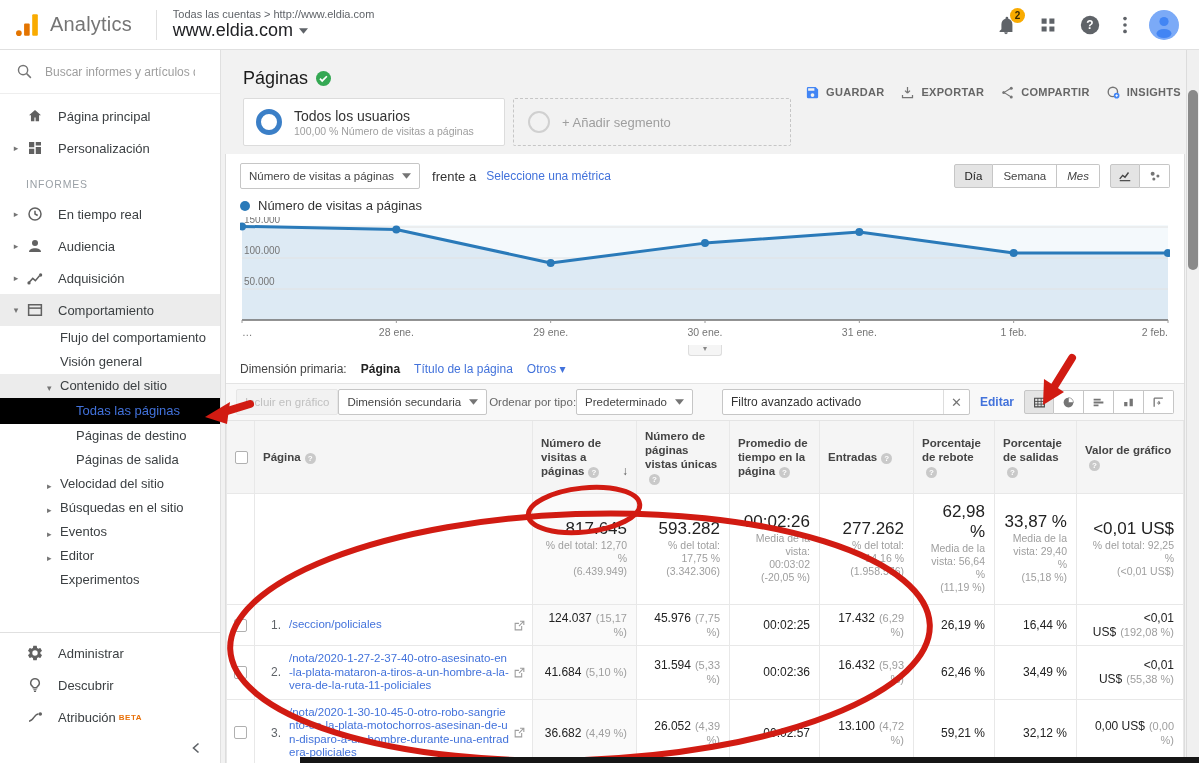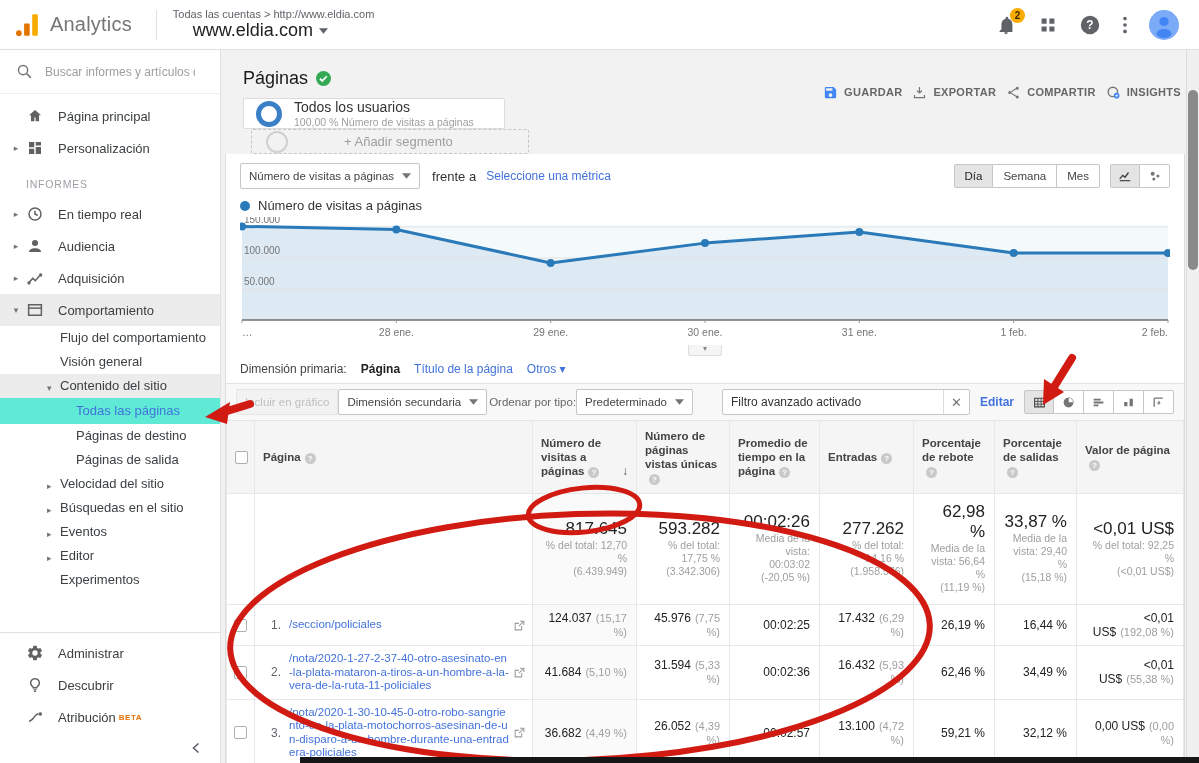--- a/index.html
+++ b/index.html
@@ -11,21 +11,21 @@
   
   .topbar { height:50px; background:#fff; border-bottom:1px solid #e0e0e0;
     display:flex; align-items:center; position:relative; z-index:10; }
   .logo-wrap { display:flex; align-items:center; padding:0 18px 0 14px; }
   .logo-icon { width:26px; height:26px; margin-right:10px; }
   .app-name { font-size:20px; color:#757575; letter-spacing:.2px; }
   .tb-divider { width:1px; height:30px; background:#e0e0e0; margin:0 16px 0 6px; }
   .account-block { display:flex; flex-direction:column; justify-content:center; }
   .breadcrumb { font-size:11px; color:#5f6368; }
   .property-row { display:flex; align-items:center; cursor:pointer; }
-  .property-name { font-size:18px; color:#202124;margin-left:20px; }
+  .property-name { font-size:18px; color:#202124; }
   .caret { width:9px; height:6px; margin-left:6px; color:#5f6368; }
   .tb-right { margin-left:auto; display:flex; align-items:center; gap:20px; padding-right:20px; }
   .tb-icon { width:22px; height:22px; color:#5f6368; position:relative; cursor:pointer; }
   .badge { position:absolute; top:-6px; right:-8px; background:#f9ab00; color:#3c2b00;
     font-size:10px; min-width:15px; height:15px; border-radius:8px; text-align:center;
     line-height:15px; font-weight:bold; }
   .avatar { width:30px; height:30px; border-radius:50%; background:#aecbfa; overflow:hidden; }
 
   
   .frame { display:flex; height:713px; position:relative; }
@@ -44,64 +44,64 @@
     font-size:13px; color:#3c4043; cursor:pointer; }
   .nav-item .ecaret { width:12px; font-size:9px; color:#757575; text-align:center; flex:none; }
   .nav-item .icon { width:18px; height:18px; color:#616161; margin:0 14px 0 4px; flex:none; }
   .nav-item.active { background:#ececec; }
   .nav-section { font-size:10.5px; letter-spacing:.8px; color:#9aa0a6; padding:14px 0 8px 26px; }
   .nav-sub, .nav-sub2 { font-size:13px; color:#3c4043; padding:4px 8px 4px 60px;
     line-height:16px; cursor:pointer; position:relative; }
   .nav-sub .ecaret, .nav-sub2 .ecaret { position:absolute; left:47px; top:6px; font-size:9px; color:#757575; }
   .nav-sub.active { background:#ececec; }
   .nav-sub2 { padding-left:76px; }
-  .nav-sub2.selected { background:#5eead4; color:#4272db; padding-top:5px; padding-bottom:5px; }
+  .nav-sub2.selected { background:#000000; color:#4272db; padding-top:5px; padding-bottom:5px; }
   .beta { color:#e8710a; font-size:8px; font-weight:bold; vertical-align:super; margin-left:3px; letter-spacing:.5px;}
   .side-bottom { flex:none; border-top:1px solid #e0e0e0; padding-top:4px; }
   .collapse-row { height:30px; display:flex; justify-content:flex-end; align-items:center; padding-right:18px; }
   .collapse-row .icon { width:12px; height:12px; color:#5f6368; cursor:pointer; }
 
   
   .main { flex:1; background:#f2f2f2; position:relative; padding:0 17px 0 4px; }
   .title-row { display:flex; align-items:center; padding:14px 4px 0 18px; height:42px; }
   .page-title { font-size:18px; color:#1a1a1a; margin-right:8px; }
   .check-badge { width:15px; height:15px; }
-  .actions { margin-left:auto; display:flex; align-items:center; gap:10px;margin-top:28px; }
+  .actions { margin-left:auto; display:flex; align-items:center; gap:16px;margin-top:28px; }
   .action { display:flex; align-items:center; gap:6px; cursor:pointer; }
   .action .icon { width:15px; height:15px; color:#757575; }
   .action-label { font-size:11px; font-weight:bold; color:#666; letter-spacing:.3px; }
-  .seg-row { display:flex; align-items:flex-start; padding:6px 4px 0 18px; height:62px;flex-direction:column; }
+  .seg-row { display:flex; align-items:flex-start; padding:6px 4px 0 18px; height:62px; }
   .seg-card { width:262px; height:48px; background:#fff; border:1px solid #dcdcdc; border-radius:2px;
     display:flex; align-items:center; padding:0 12px; cursor:pointer; }
   .seg-ring { width:26px; height:26px; border-radius:50%; border:5px solid #3b7fc7; margin-right:12px; flex:none; }
   .seg-name { font-size:14px; color:#333; }
   .seg-desc { font-size:10.5px; color:#9e9e9e; margin-top:1px; }
   .seg-add { width:278px; height:48px; border:1px dashed #c6c6c6; border-radius:2px; margin-left:8px;
-    display:flex; align-items:center; padding:0 14px; color:#9e9e9e; cursor:pointer;gap:44px; }
+    display:flex; align-items:center; padding:0 14px; color:#9e9e9e; cursor:pointer; }
   .seg-add-ring { width:22px; height:22px; border-radius:50%; border:2px solid #d0d0d0; margin-right:12px; }
   .seg-add-label { font-size:13px; }
   .date-box { margin-left:auto; display:flex; align-items:center; padding-top:8px; cursor:pointer; }
   .date-text { font-size:13px; color:#333; }
   .tabs-row { display:flex; align-items:flex-end; padding:2px 4px 0 6px; height:27px; }
   .tab { font-size:12.5px; font-weight:bold; padding:5px 14px 6px; cursor:pointer; }
   .tab.active { background:#fff; color:#333; border:1px solid #ddd; border-bottom:none; border-radius:2px 2px 0 0; }
   .tab.link { color:#4272db; }
 
   .card { background:#fff; border:1px solid #ddd; border-top:none; min-height:600px; }
   .metric-row { display:flex; align-items:center; padding:9px 14px 2px; }
   .drop-btn { height:26px; border:1px solid #c6c6c6; border-radius:2px; background:#fff;
     display:flex; align-items:center; padding:0 8px; font-size:11.5px; color:#444; cursor:pointer; gap:8px; }
   .vs-label { font-size:13px; color:#333; margin:0 10px 0 12px; }
   .blue-link { font-size:12px; color:#4272db; cursor:pointer; }
   .metric-right { margin-left:auto; display:flex; align-items:center; gap:10px; }
   .btn-group { display:flex; }
   .gran-btn { height:24px; padding:0 10px; font-size:11.5px; color:#444; background:#fff;
     border:1px solid #c6c6c6; border-left:none; display:flex; align-items:center; cursor:pointer; }
   .btn-group > :first-child { border-left:1px solid #c6c6c6; border-radius:2px 0 0 2px; }
-  .btn-group > :last-child { border-radius:0 2px 2px 0; }
+  .btn-group > :last-child { border-radius:0 2px 2px 0;font-style:italic; }
   .gran-btn.sel { background:#e4e4e4; color:#222;text-align:center; }
   .view-btn { width:30px; height:24px; display:flex; align-items:center; justify-content:center;
     background:#fff; border:1px solid #c6c6c6; border-left:none; cursor:pointer; color:#757575; }
   .view-btn.sel { background:#e4e4e4; color:#444; }
   .view-btn .icon { width:14px; height:14px; }
   .legend-row { display:flex; align-items:center; gap:8px; padding:7px 14px 2px; font-size:13px; color:#333; }
   .legend-dot { width:10px; height:10px; border-radius:50%; background:#2a7ab9; }
   .chart-wrap { padding:2px 14px 0; }
   .chart-handle { width:34px; height:11px; margin:0 auto; background:#f5f5f5; border:1px solid #ddd;
     border-top:none; border-radius:0 0 3px 3px; text-align:center; line-height:8px; font-size:8px; color:#888; cursor:pointer; }
@@ -580,21 +580,21 @@
               <th>
                 <div class="cb"></div>
               </th>
               <th><span>Página</span><span class="qicon">?</span></th>
               <th><span>Número de visitas a páginas</span><span class="qicon">?</span><span class="sort-arrow">↓</span></th>
               <th><span>Número de páginas vistas únicas</span><span class="qicon">?</span></th>
               <th><span>Promedio de tiempo en la página</span><span class="qicon">?</span></th>
               <th><span>Entradas</span><span class="qicon">?</span></th>
               <th><span>Porcentaje de rebote</span><span class="qicon">?</span></th>
               <th><span>Porcentaje de salidas</span><span class="qicon">?</span></th>
-              <th><span>Valor de página</span><span class="qicon">?</span></th>
+              <th><span>Valor de gráfico</span><span class="qicon">?</span></th>
             </tr>
           </thead>
         <tbody id="tbody">
             <tr class="summary">
               <td></td>
               <td></td>
               <td class="sorted">
                 <div class="big">817.645</div>
                 <div class="sub">% del total: 12,70 %</div>
                 <div class="sub">(6.439.949)</div>

